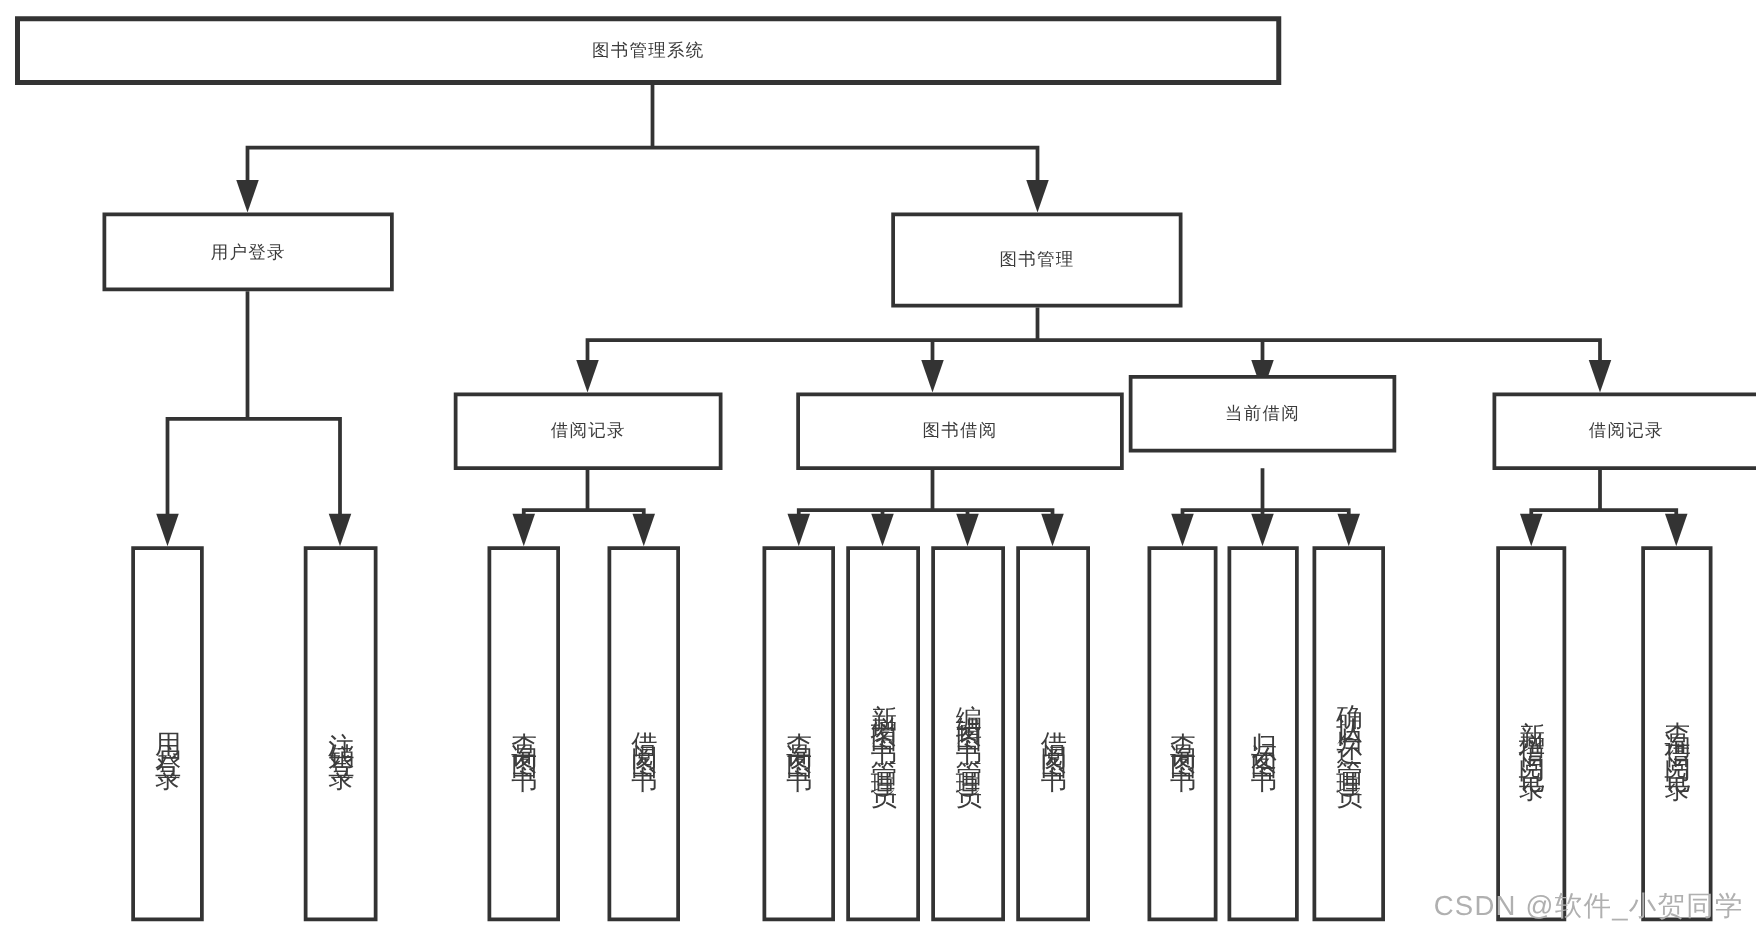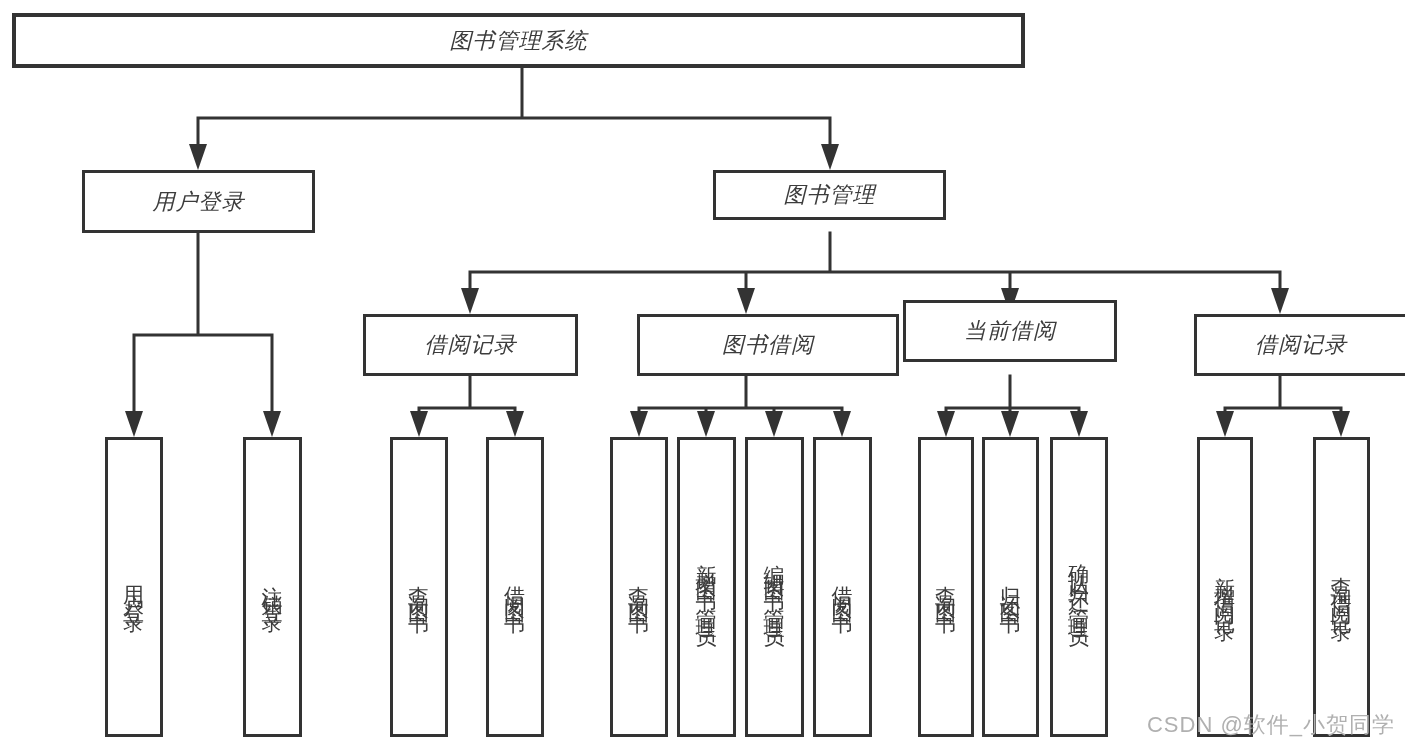--- a/index.html
+++ b/index.html
@@ -22,24 +22,23 @@
   .box{
     position:absolute;
     box-sizing:border-box;
     border:3px solid var(--line);
     background:#fff;
     color:var(--text);
     display:flex;align-items:center;justify-content:center;
     z-index:2;
   }
   .hbox{
-    font-size:22px;
+    font-size:14px;
     letter-spacing:1px;
     white-space:nowrap;
-    font-style:italic;
   }
   .root{border-width:4px;}
   .vbox{
     writing-mode:vertical-rl;
     text-orientation:mixed;
     font-size:21px;
     letter-spacing:9px;
     line-height:1;
     padding:8px 0;
     text-align:center;
@@ -92,21 +91,21 @@
     <polygon points="1070,411 1088,411 1079,437"></polygon>
 
     <path d="M1280,376 V408 M1225,408 H1341 M1225,408 V415 M1341,408 V415"></path>
     <polygon points="1216,411 1234,411 1225,437"></polygon>
     <polygon points="1332,411 1350,411 1341,437"></polygon>
   </svg>
 
   <div class="box hbox root" style="left:12px;top:13px;width:1013px;height:55px">图书管理系统</div>
 
   <div class="box hbox" style="left:82px;top:170px;width:233px;height:63px">用户登录</div>
-  <div class="box hbox" style="left:713px;top:170px;width:233px;height:50px">图书管理</div>
+  <div class="box hbox" style="left:713px;top:170px;width:233px;height:76px">图书管理</div>
 
   <div class="box hbox" style="left:363px;top:314px;width:215px;height:62px">借阅记录</div>
   <div class="box hbox" style="left:637px;top:314px;width:262px;height:62px">图书借阅</div>
   <div class="box hbox" style="left:903px;top:300px;width:214px;height:62px">当前借阅</div>
   <div class="box hbox" style="left:1194px;top:314px;width:214px;height:62px">借阅记录</div>
 
   <div class="box vbox" style="left:105px;top:437px;width:58px;height:300px">用户登录</div>
   <div class="box vbox" style="left:243px;top:437px;width:59px;height:300px">注销登录</div>
 
   <div class="box vbox" style="left:390px;top:437px;width:58px;height:300px">查询图书</div>

